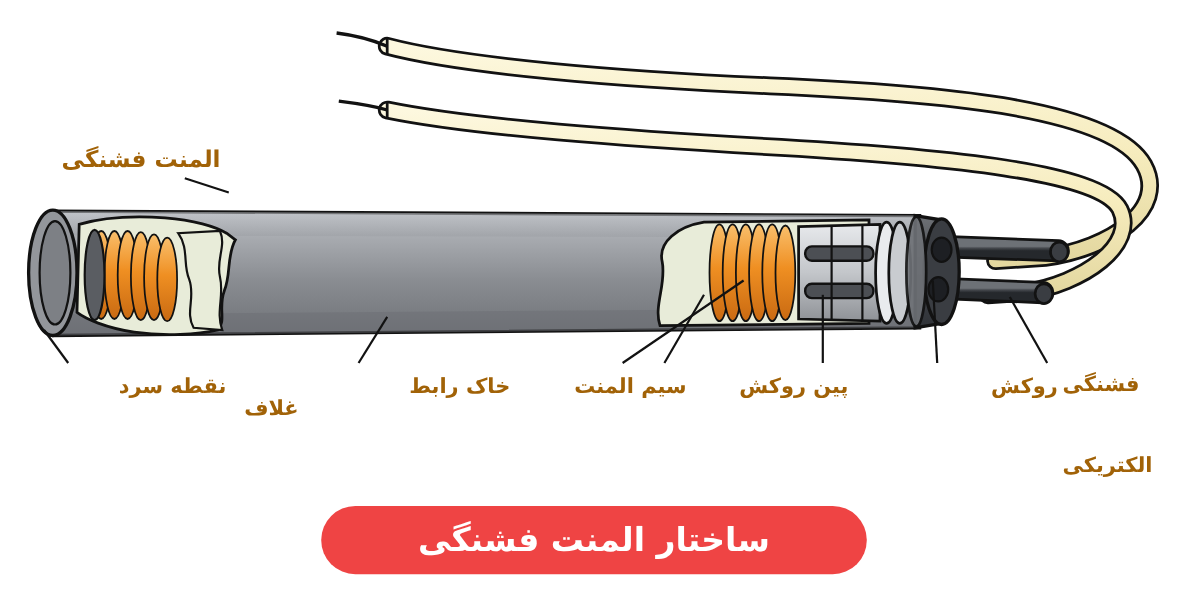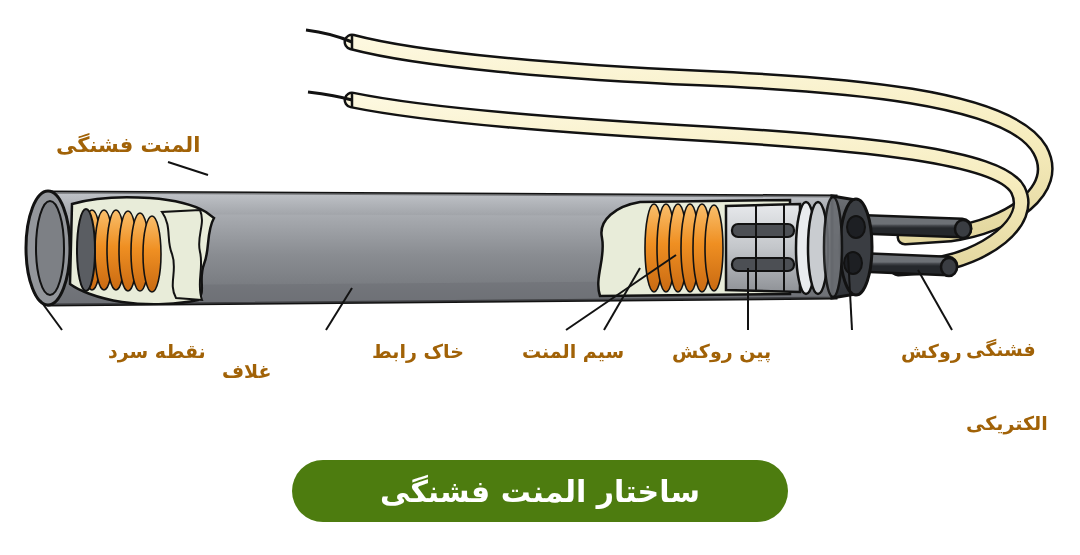--- a/index.html
+++ b/index.html
@@ -44,21 +44,21 @@
   }
   .lbl-bot {
     font-size: 19px;
   }
   .banner {
     position: absolute;
     left: 292px;
     top: 460px;
     width: 496px;
     height: 62px;
-    background: #4d7c0f;
+    background: #ef4444;
     border-radius: 31px;
     display: flex;
     align-items: center;
     justify-content: center;
   }
   .banner-text {
     color: #ffffff;
     font-size: 30px;
     font-weight: bold;
     font-family: "DejaVu Sans", "Liberation Sans", sans-serif;

